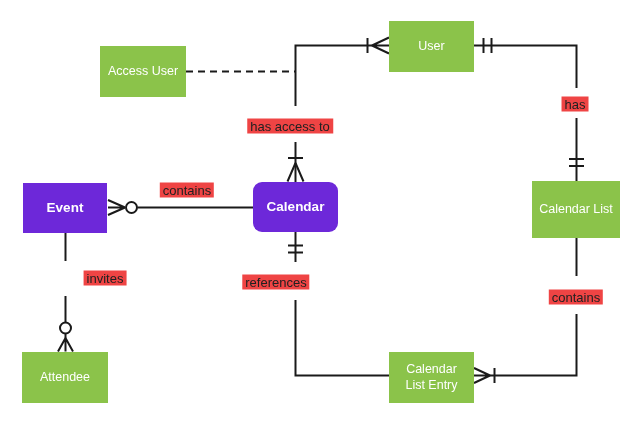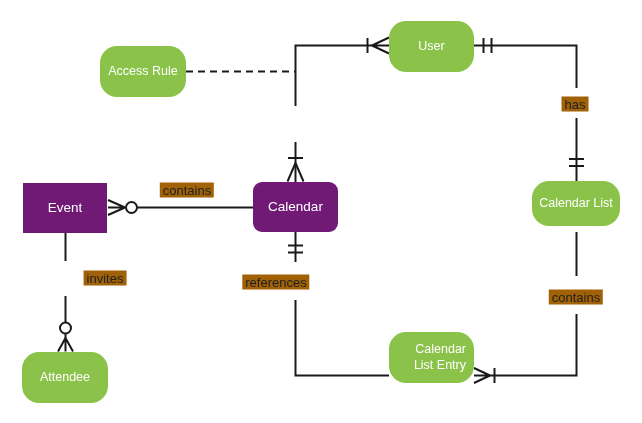--- a/index.html
+++ b/index.html
@@ -5,25 +5,25 @@
   html,body{margin:0;padding:0;background:#ffffff;}
   .stage{
     position:relative;width:642px;height:423px;background:#ffffff;overflow:hidden;
     font-family:"Liberation Sans","DejaVu Sans",sans-serif;
   }
   .wires{position:absolute;left:0;top:0;width:642px;height:423px;}
   .entity{
     position:absolute;display:flex;align-items:center;justify-content:center;
     color:#ffffff;text-align:center;box-sizing:border-box;line-height:1.25;
   }
-  .entity.green{background:#8BC34A;font-size:12.5px;font-weight:normal;border-radius:17px;}
-  .entity.orange{background:#701a75;font-size:13.5px;font-weight:normal;}
+  .entity.green{background:#8BC34A;font-size:12.5px;font-weight:normal;}
+  .entity.orange{background:#6d28d9;font-size:13.5px;font-weight:bold;}
   .rel-label{
     position:absolute;transform:translate(-50%,-50%);
-    font-size:13px;color:#212121;background:#a16207;padding:0 3px;white-space:nowrap;
+    font-size:13px;color:#212121;background:#ef4444;padding:0 3px;white-space:nowrap;
   }
 </style>
 </head>
 <body>
 
 <div class="stage">
 
   <svg class="wires" viewBox="0 0 642 423">
     <g stroke="#1A1A1A" stroke-width="2" fill="none">
 
@@ -86,36 +86,37 @@
         <g>
           <path d="M125 207.5 L108 200 M125 207.5 H108 M125 207.5 L108 215"></path>
           <circle cx="131.5" cy="207.5" r="5.5" fill="#ffffff"></circle>
         </g>
         <path d="M137.5 207.5 H253"></path>
       </g>
 
     </g>
   </svg>
 
-  <div class="entity green" style="left:100px;top:46px;width:86px;height:51px;">Access Rule</div>
+  <div class="entity green" style="left:100px;top:46px;width:86px;height:51px;">Access User</div>
 
   <div class="entity green" style="left:389px;top:21px;width:85px;height:51px;">User</div>
 
   <div class="entity orange" style="left:23px;top:183px;width:84px;height:50px;">Event</div>
 
   <div class="entity orange" style="left:253px;top:182px;width:85px;height:50px;border-radius:9px;">Calendar</div>
 
-  <div class="entity green" style="left:532px;top:181px;width:88px;height:45px;">Calendar List</div>
+  <div class="entity green" style="left:532px;top:181px;width:88px;height:57px;">Calendar List</div>
 
   <div class="entity green" style="left:22px;top:352px;width:86px;height:51px;">Attendee</div>
 
-  <div class="entity green" style="left:389px;top:332px;width:85px;height:51px;padding:0 8px;text-align:right;">Calendar List Entry</div>
+  <div class="entity green" style="left:389px;top:352px;width:85px;height:51px;padding:0 8px;">Calendar List Entry</div>
 
   <div class="rel-label" style="left:187px;top:190px;">contains</div>
 
+  <div class="rel-label" style="left:290px;top:126px;">has access to</div>
 
   <div class="rel-label" style="left:575px;top:104px;">has</div>
 
   <div class="rel-label" style="left:576px;top:297px;">contains</div>
 
   <div class="rel-label" style="left:276px;top:282px;">references</div>
 
   <div class="rel-label" style="left:65px;top:278px;margin-left:40px;">invites</div>
 
 </div>

